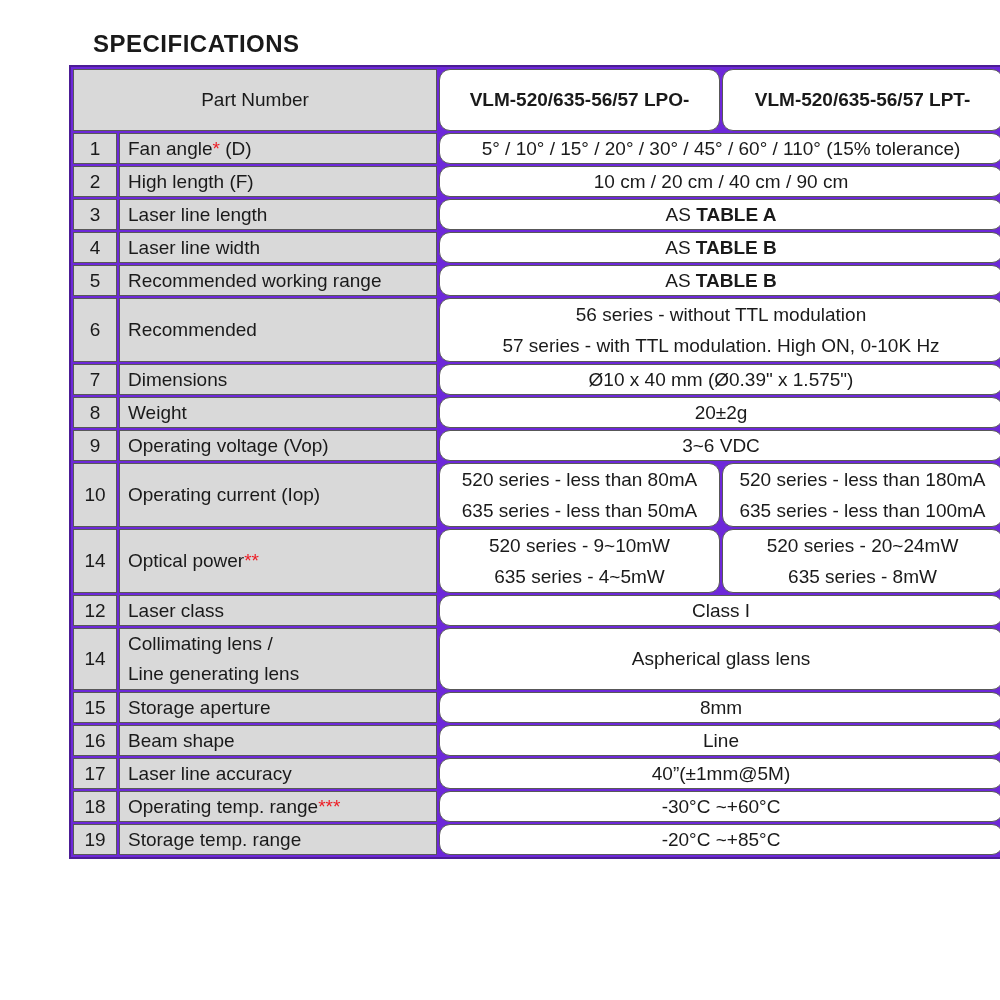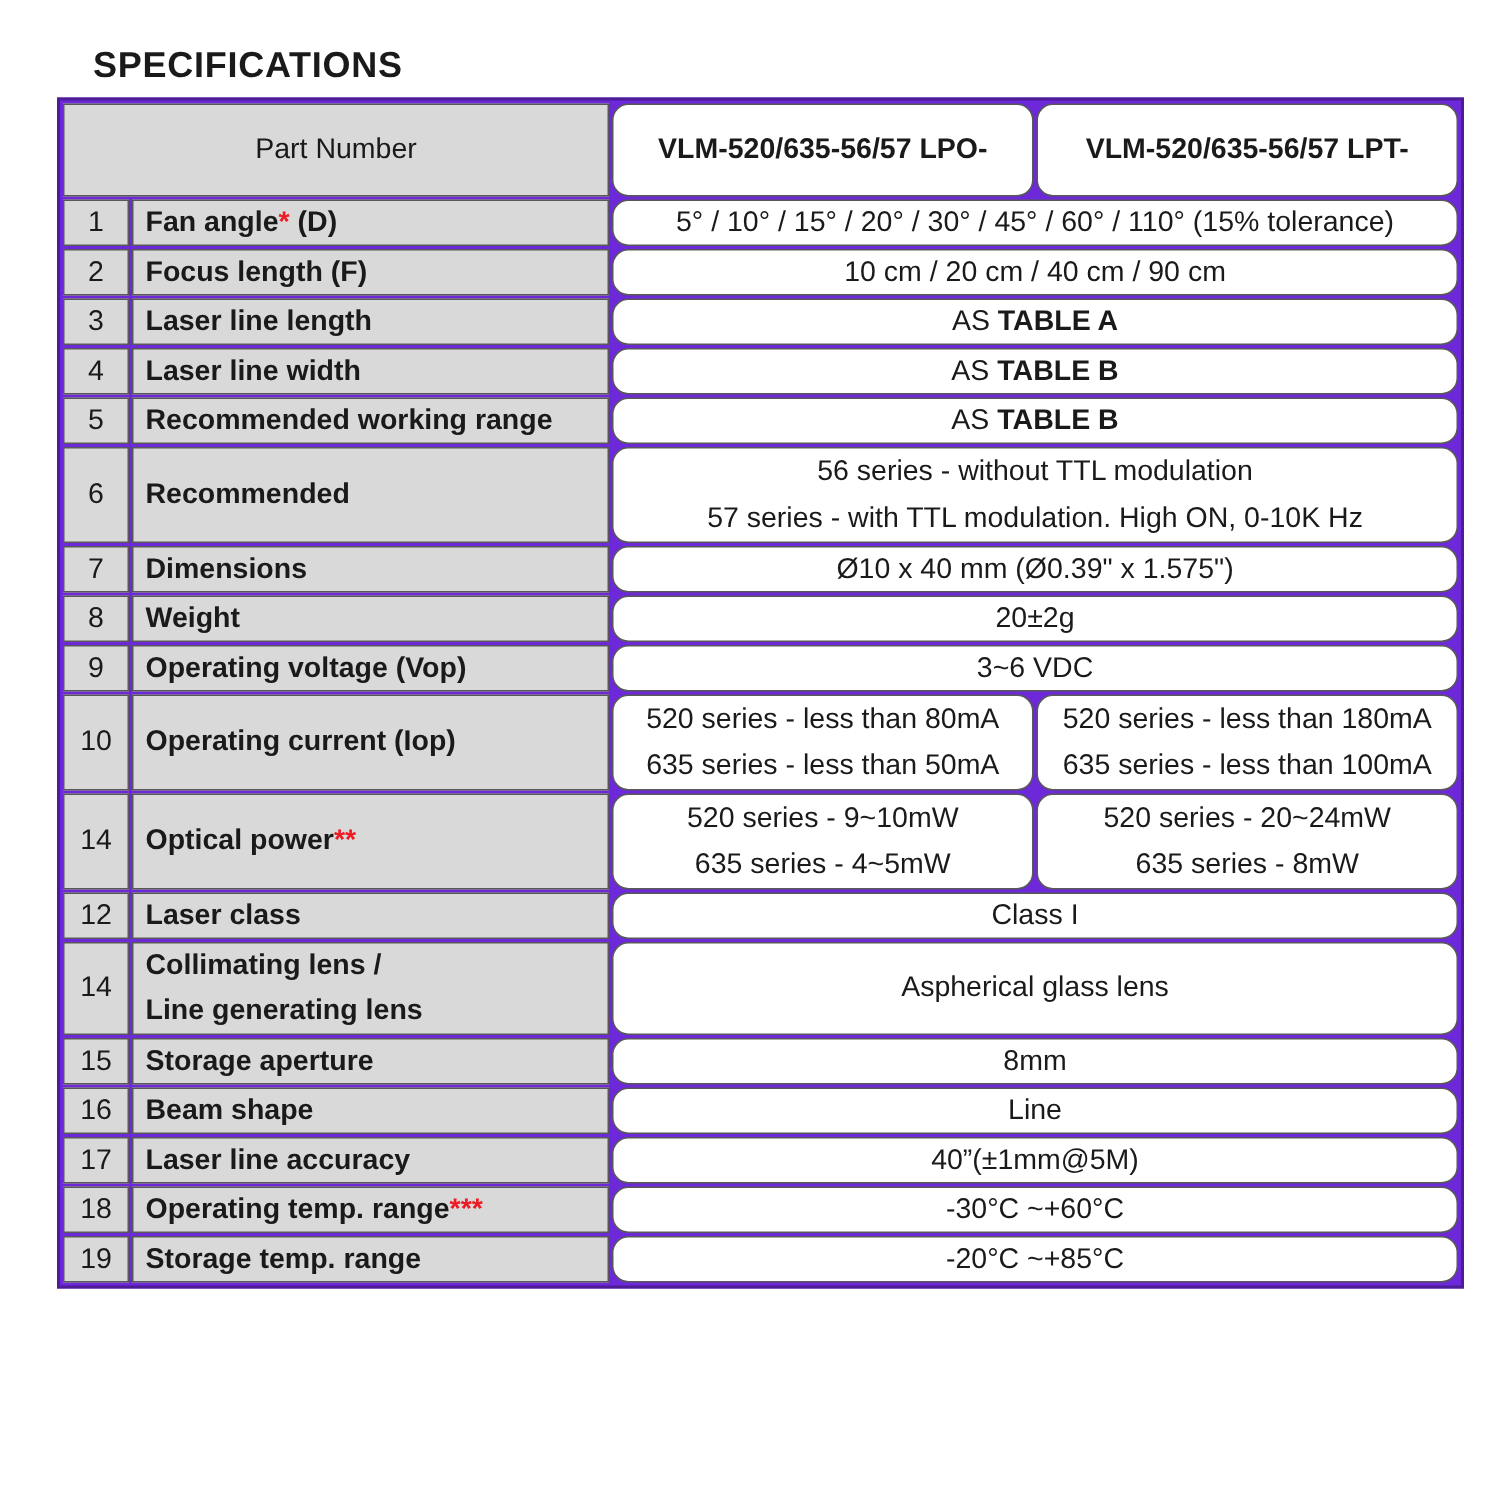--- a/index.html
+++ b/index.html
@@ -4,21 +4,21 @@
 <style>
   html, body {
     margin: 0;
     padding: 0;
     background: #ffffff;
     width: 1000px;
     height: 1000px;
     font-family: "Liberation Sans", sans-serif;
     color: #1a1a1a;
   }
-  .page { position: relative; width: 858px; height: 1000px; }
+  .page { position: relative; width: 858px; height: 1000px; padding-left: 31px; }
   .title {
     font-size: 24px;
     font-weight: bold;
     letter-spacing: 0.5px;
     margin: 0;
     padding: 30px 0 7px 62px;
   }
   table.spec-table {
     border-collapse: separate;
     border-spacing: 2px;
@@ -36,21 +36,21 @@
     vertical-align: middle;
   }
   tr.hdr  { height: 62px; }
   tr.h1   { height: 31px; }
   tr.h2   { height: 62px; }
   .gray   { background: #d9d9d9; }
   .white  { background: #ffffff; border-radius: 11px; }
   .center { text-align: center; }
   .bold   { font-weight: bold; }
   .num    { text-align: center; padding: 0 2px; }
-  .label  { text-align: left; padding-left: 8px; font-weight: bold; }
+  .label  { text-align: left; padding-left: 8px; }
   .val    { text-align: center; }
   .line   { line-height: 31px; text-align: center; }
   .lline  { line-height: 30px; text-align: left; }
   .red    { color: #ed1c24; }
 </style>
 </head>
 <body>
 
 <div class="page">
   <h1 class="title">SPECIFICATIONS</h1>
@@ -70,21 +70,21 @@
       </tr>
 
       <tr class="h1">
         <td class="gray num">1</td>
         <td class="gray label"><span>Fan angle</span><span class="red">*</span><span> (D)</span></td>
         <td colspan="2" class="white val">5° / 10° / 15° / 20° / 30° / 45° / 60° / 110° (15% tolerance)</td>
       </tr>
 
       <tr class="h1">
         <td class="gray num">2</td>
-        <td class="gray label">Focus length (F)</td>
+        <td class="gray label">High length (F)</td>
         <td colspan="2" class="white val">10 cm / 20 cm / 40 cm / 90 cm</td>
       </tr>
 
       <tr class="h1">
         <td class="gray num">3</td>
         <td class="gray label">Laser line length</td>
         <td colspan="2" class="white val"><span>AS </span><span class="bold">TABLE A</span></td>
       </tr>
 
       <tr class="h1">

